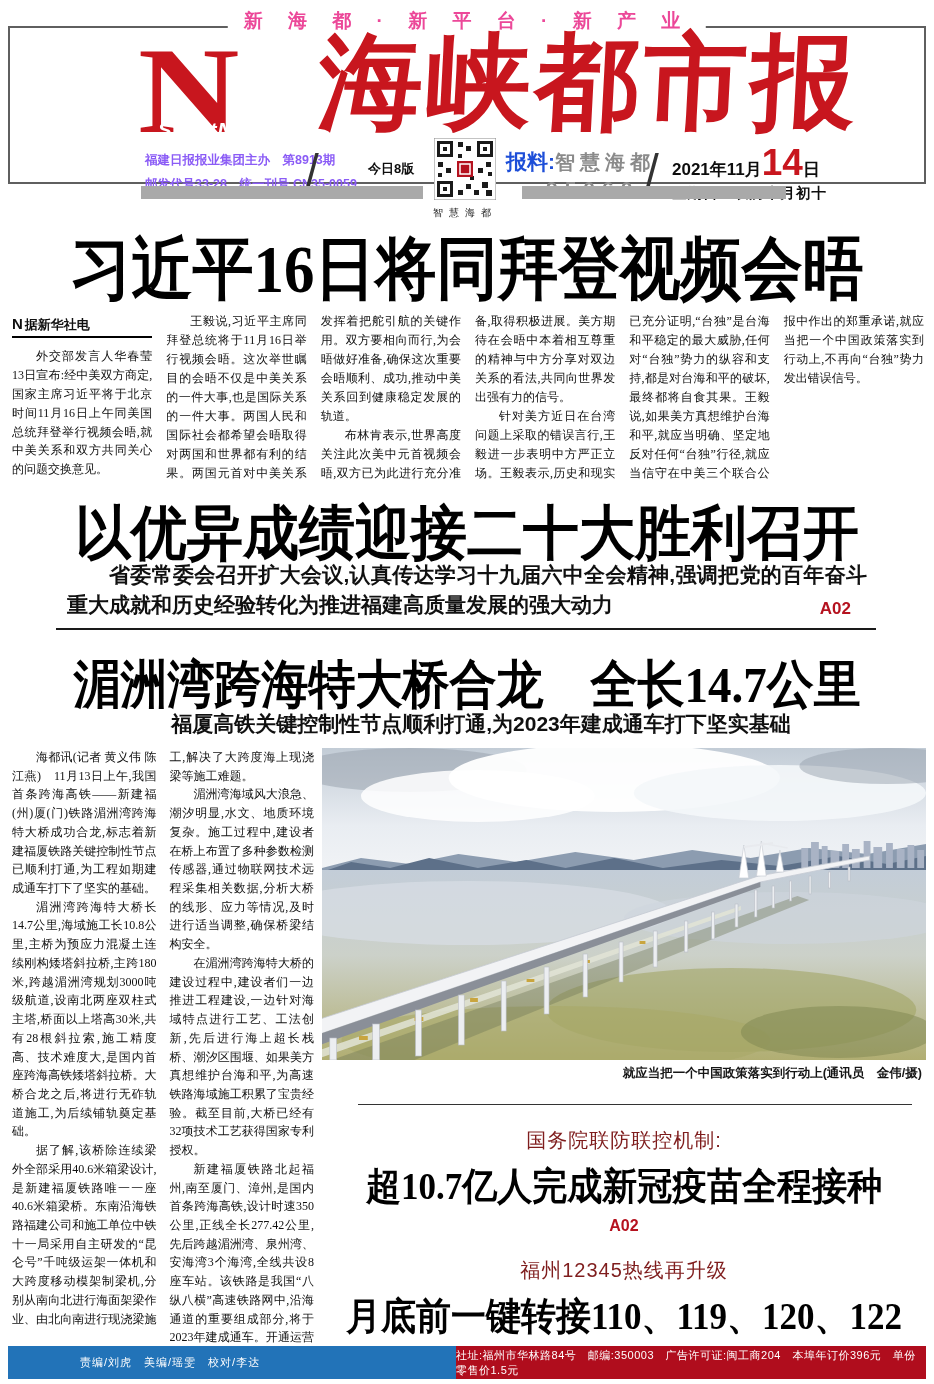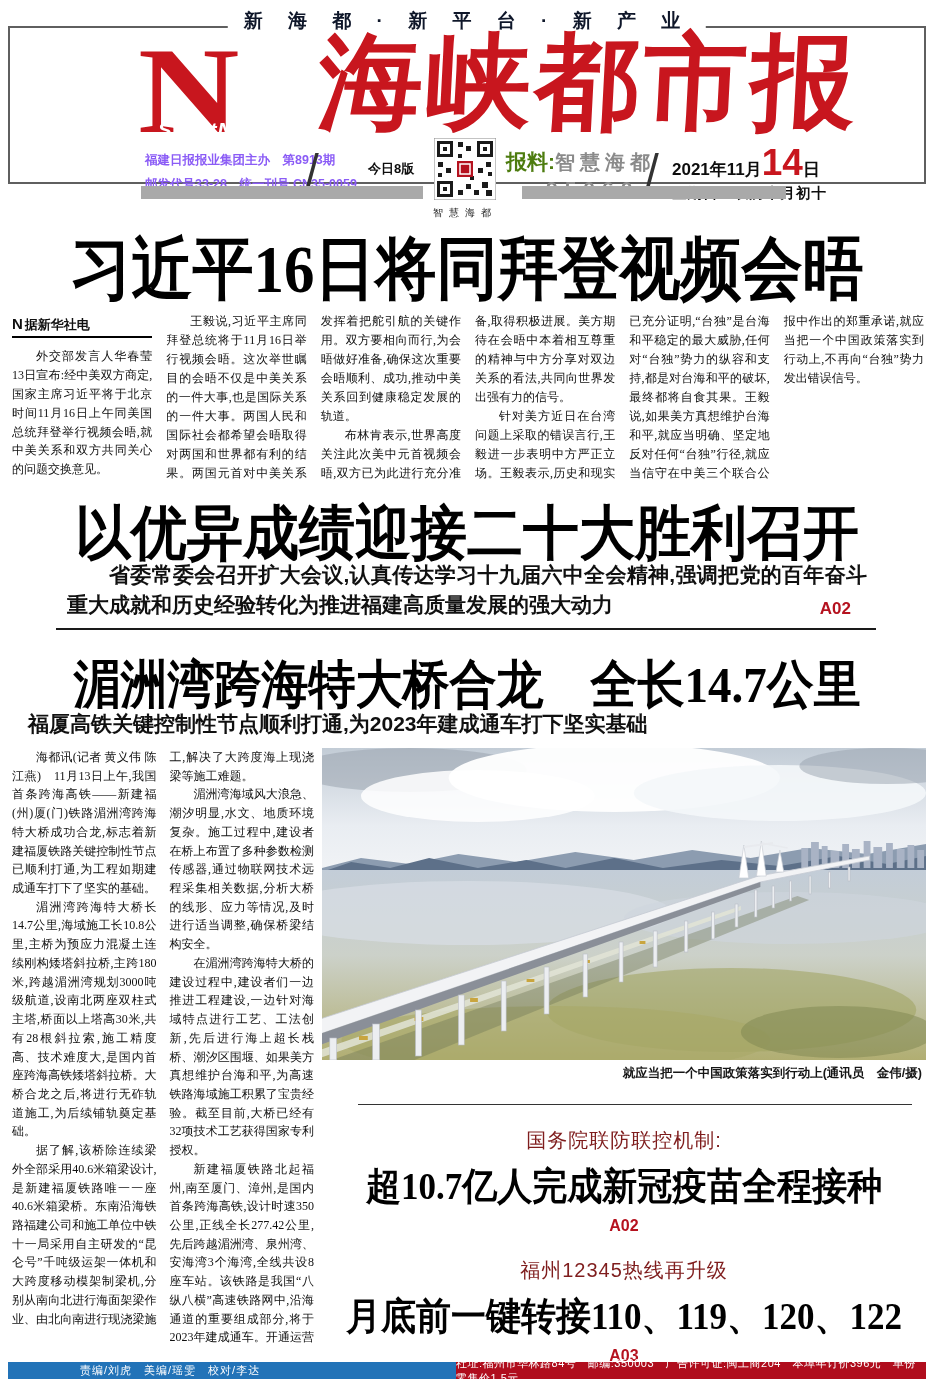--- a/index.html
+++ b/index.html
@@ -15,37 +15,37 @@
   body{
     width:934px;height:1384px;position:relative;overflow:hidden;
     font-family:"Liberation Sans","DejaVu Sans",sans-serif;color:var(--ink);
   }
   .serif{font-family:"Liberation Serif","DejaVu Serif",serif;}
 
   
   .masthead{position:absolute;top:0;left:0;right:0;height:210px;}
   .mast-border{position:absolute;top:26px;left:8px;right:8px;height:158px;border:2px solid #5f5f5f;}
   .slogan{position:absolute;top:8px;left:50%;transform:translateX(-50%);background:#fff;
-    padding:0 16px;font-size:19px;letter-spacing:10px;color:#0f172a;font-weight:600;white-space:nowrap;}
+    padding:0 16px;font-size:19px;letter-spacing:10px;color:#ec4899;font-weight:600;white-space:nowrap;}
   .logo-n{position:absolute;top:30px;left:138px;font-size:122px;line-height:1;font-weight:900;
     color:var(--brand-red);font-family:"Liberation Serif",serif;transform:scaleX(1.15);transform-origin:left top;}
   .logo-en{position:absolute;top:118px;left:142px;width:150px;color:#fff;font-weight:800;
     font-size:21px;letter-spacing:1px;font-style:italic;text-align:center;white-space:nowrap;}
   .logo-cn{position:absolute;top:26px;left:268px;right:24px;text-align:center;color:var(--brand-red);
     font-size:104px;line-height:1.1;font-weight:900;font-family:"Liberation Serif",serif;
     letter-spacing:4px;transform:skewX(-3deg);white-space:nowrap;}
   .pub-info{position:absolute;top:148px;left:145px;font-size:12.5px;line-height:1.95;color:#8b5cf6;font-weight:600;white-space:nowrap;}
   .mast-slash{position:absolute;font-size:46px;font-weight:300;color:#333;top:144px;}
   .slash1{left:306px;}
   .slash2{left:646px;}
   .edition{position:absolute;top:160px;left:368px;font-size:13px;font-weight:600;}
   .qr-block{position:absolute;top:138px;left:432px;width:66px;text-align:center;}
   .qr-caption{font-size:10px;letter-spacing:6px;color:#222;margin-top:2px;white-space:nowrap;}
   .tipline{position:absolute;top:148px;left:506px;white-space:nowrap;}
-  .tipline .lbl{font-size:21px;font-weight:900;color:#4d7c0f;}
+  .tipline .lbl{font-size:21px;font-weight:900;color:#1d4ed8;}
   .tipline .name{font-size:20px;font-weight:800;color:#8a8a8a;letter-spacing:5px;}
   .tipline .phone{display:block;font-size:21px;font-weight:800;color:#8a8a8a;letter-spacing:7px;padding-left:40px;margin-top:1px;}
   .date-block{position:absolute;top:144px;left:672px;white-space:nowrap;}
   .date-main{font-size:17px;font-weight:700;}
   .date-day{font-size:37px;font-weight:900;color:var(--brand-red);line-height:1;}
   .date-line2{display:block;font-size:14.5px;font-weight:600;margin-top:3px;letter-spacing:1px;}
   .gbar{position:absolute;top:186px;height:13px;background:var(--bar-gray);}
   .gbar1{left:141px;width:282px;}
   .gbar2{left:522px;width:264px;}
 
@@ -64,38 +64,38 @@
   .headline2{position:absolute;top:494px;left:0;right:0;text-align:center;font-size:56px;font-weight:900;
     color:#000;transform:scaleY(1.05);transform-origin:center top;white-space:nowrap;}
   .story2-sub{position:absolute;top:560px;left:67px;width:800px;font-size:21px;line-height:1.45;
     text-indent:2em;text-align:justify;font-weight:600;color:#101010;}
   .story2-ref{position:absolute;right:16px;bottom:-1px;font-size:17px;font-weight:800;color:var(--ref-red);font-family:"Liberation Sans",sans-serif;}
   .rule1{position:absolute;top:628px;left:56px;right:58px;border-top:2px solid #1a1a1a;}
 
   
   .headline3{position:absolute;top:650px;left:0;right:0;text-align:center;font-size:47px;font-weight:900;
     color:#000;transform:scaleY(1.1);transform-origin:center top;white-space:nowrap;}
-  .story3-sub{position:absolute;top:710px;left:12px;right:0;text-align:left;font-size:21px;font-weight:600;color:#101010;padding-left:16px;}
+  .story3-sub{position:absolute;top:710px;left:12px;right:0;text-align:center;font-size:21px;font-weight:600;color:#101010;padding-left:16px;}
 
   
   .bridge{position:absolute;top:748px;left:12px;right:8px;height:610px;display:flex;}
   .bridge-cols{width:302px;flex:none;height:610px;column-count:2;column-gap:13px;column-fill:auto;
     overflow:hidden;font-size:12px;line-height:1.56;text-align:justify;color:#101010;}
   .bridge-right{flex:1;margin-left:8px;}
   .photo{width:100%;height:312px;display:block;}
   .caption{text-align:right;font-size:12.5px;font-weight:600;margin-top:5px;padding-right:4px;color:#161616;}
   .rule2{border-top:1.5px solid #333;margin:22px 14px 0 36px;}
   .promo{text-align:center;}
   .promo .kicker{font-size:20px;color:#7f1d1d;margin-top:22px;letter-spacing:1px;}
   .promo .phead{font-size:35px;font-weight:900;color:#000;margin-top:7px;font-family:"Liberation Serif",serif;
     transform:scaleY(1.08);transform-origin:center top;white-space:nowrap;}
   .promo .pref{font-size:16px;font-weight:800;color:var(--ref-red);margin-top:9px;}
 
   
-  .footer{position:absolute;left:8px;right:8px;bottom:5px;height:17px;display:flex;font-size:11px;color:#fff;}
+  .footer{position:absolute;left:8px;right:8px;bottom:5px;height:33px;display:flex;font-size:11px;color:#fff;}
   .f-blue{width:448px;background:var(--footer-blue);display:flex;align-items:center;padding-left:72px;letter-spacing:1px;}
   .f-red{flex:1;background:var(--footer-red);display:flex;align-items:center;justify-content:center;letter-spacing:0.5px;}
 </style>
 </head>
 <body>
 
 <header class="masthead">
   <div class="mast-border"></div>
   <div class="slogan">新 海 都 · 新 平 台 · 新 产 业</div>
 

